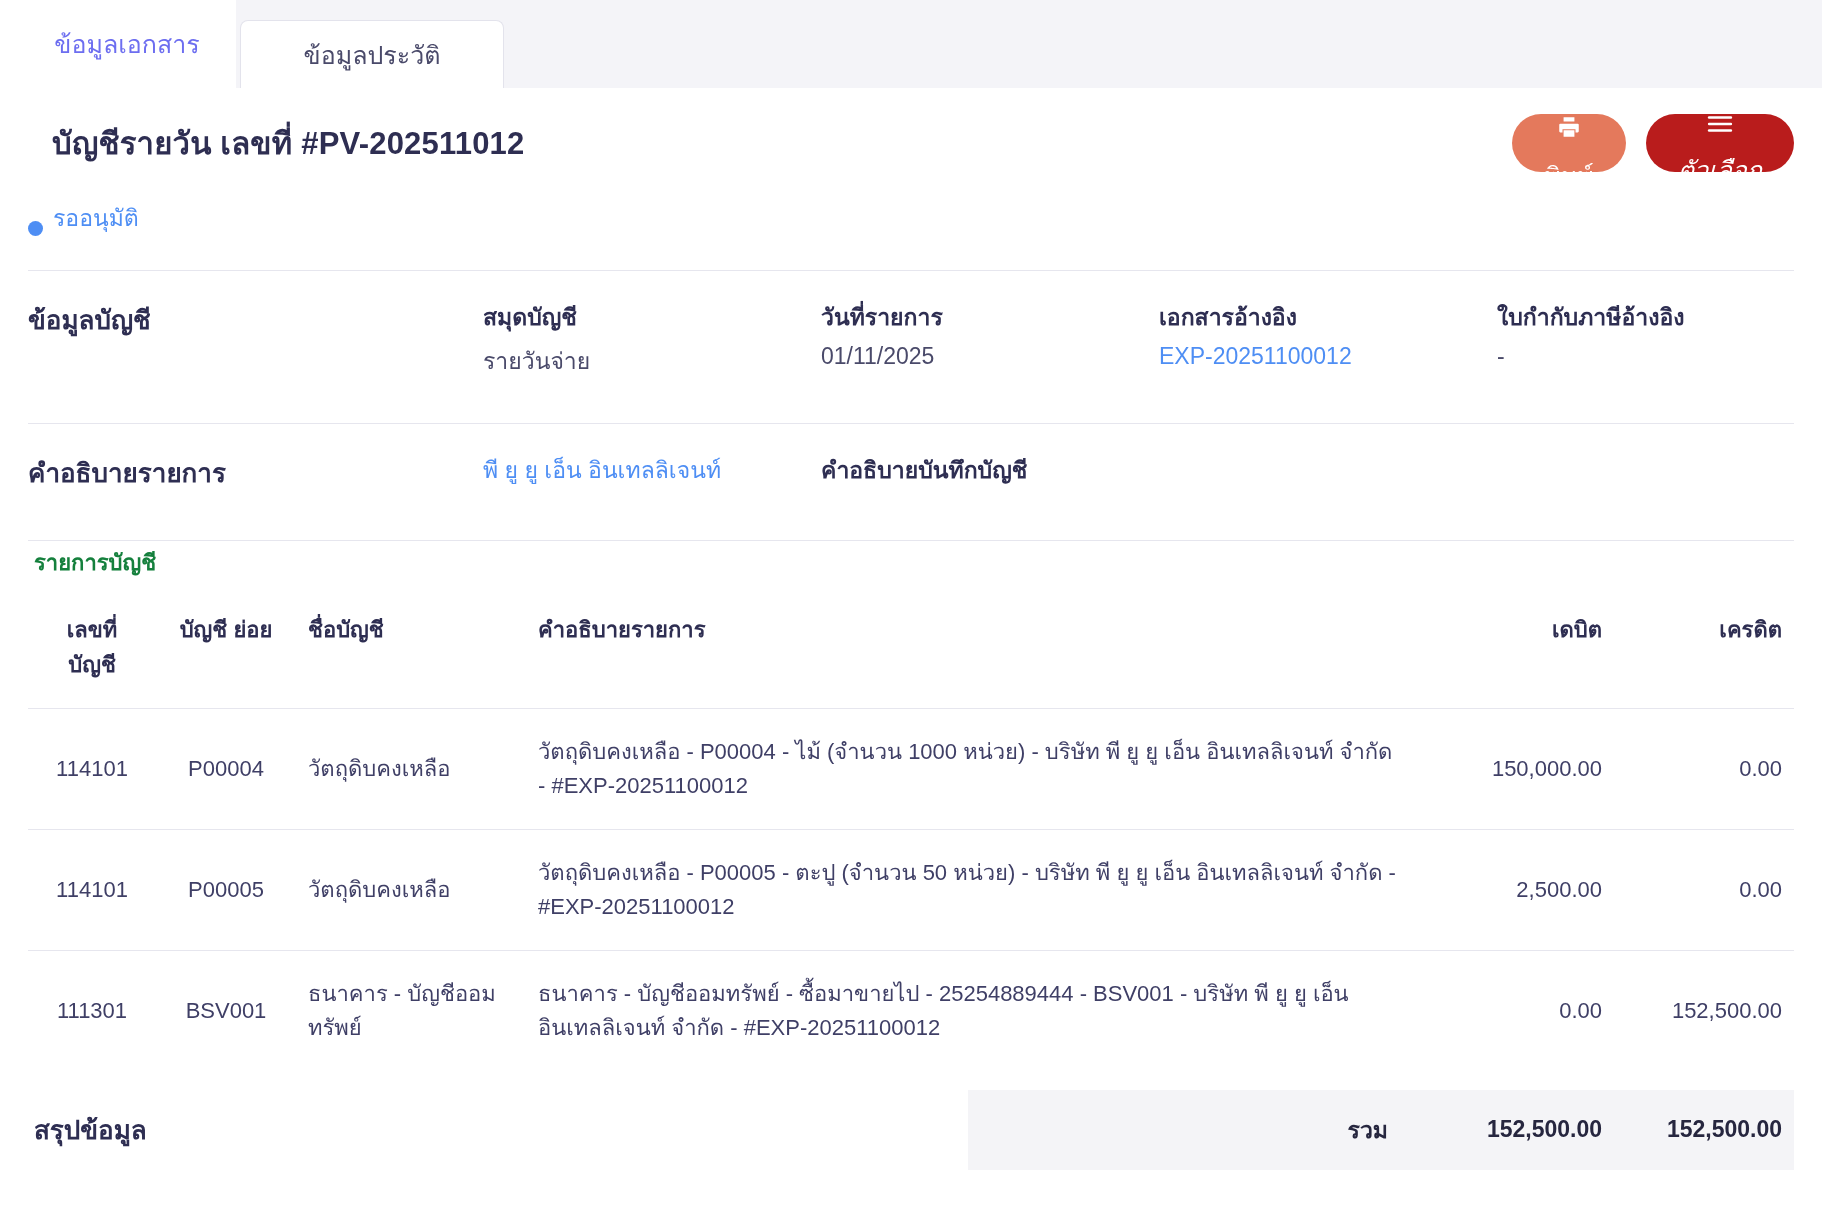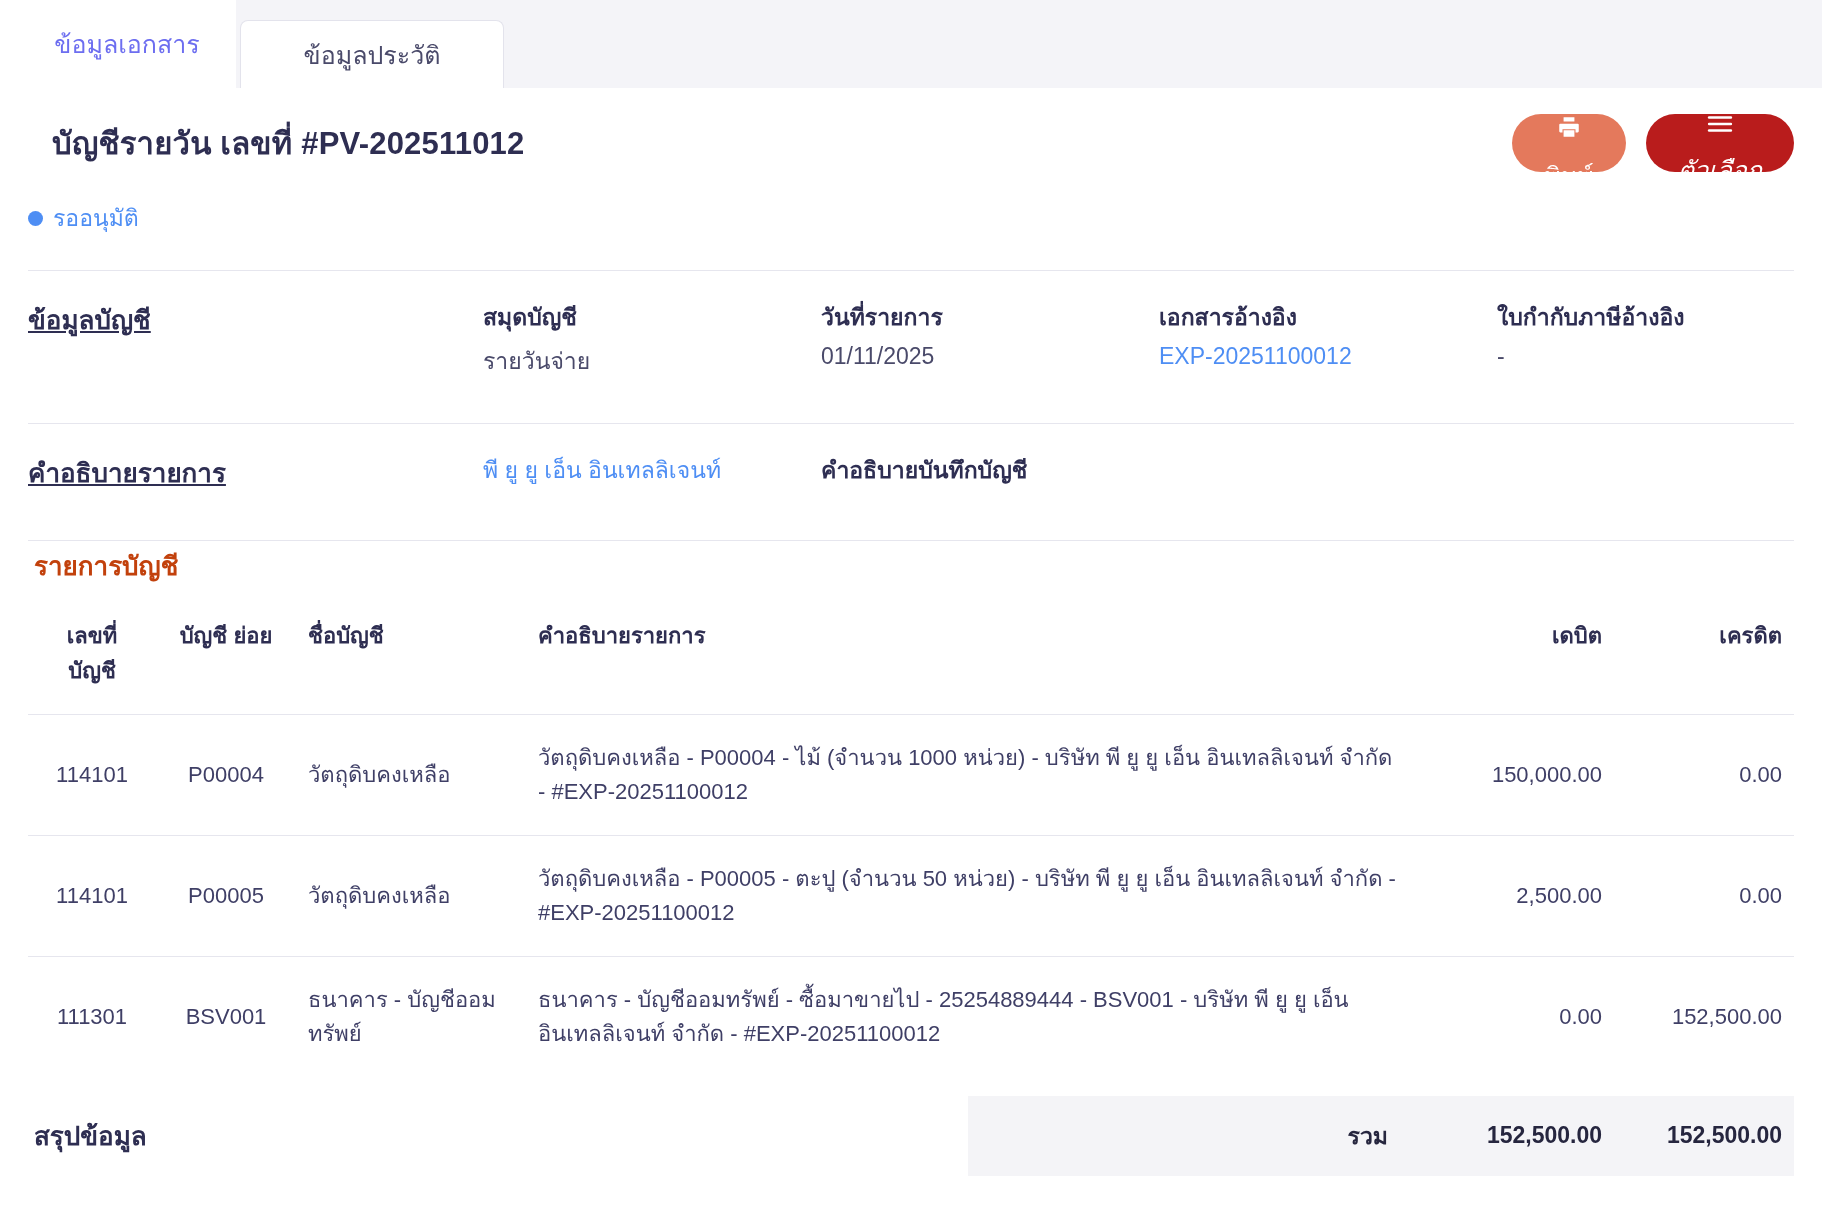--- a/index.html
+++ b/index.html
@@ -95,21 +95,21 @@
   }
   .btn-print  { background: #e4795c; }
   .btn-option { background: #b91c1c; font-style: italic; }
   .btn .lbl { flex: 1; text-align: center; padding: 0 6px; }
   .ico { display: inline-flex; align-items: center; }
   .caret { font-size: 17px; opacity: .95; }
 
   
   .status {
     display: flex;
-    align-items: center;
+    align-items: flex-end;
     gap: 10px;
     margin-top: 28px;
     font-size: 23px;
     color: #4e8ef4;
   }
   .dot {
     width: 15px; height: 15px;
     border-radius: 50%;
     background: #4e8ef4;
   }
@@ -121,21 +121,20 @@
     margin-top: 34px;
   }
   .info-row {
     display: flex;
     padding: 28px 0 44px 0;
   }
   .info-label-main {
     font-size: 26px;
     font-weight: bold;
     color: #2e2e52;
-    text-decoration: underline;
   }
   .field-label {
     font-size: 23px;
     font-weight: bold;
     color: #2e2e52;
     margin-bottom: 8px;
     white-space: nowrap;
   }
   .field-value {
     font-size: 23px;
@@ -147,23 +146,23 @@
   .c1 { width: 455px; }
   .c2 { width: 338px; }
   .c3 { width: 338px; }
   .c4 { width: 338px; }
   .c5 { flex: 1; }
 
   .wide-value { white-space: normal; }
 
   
   .section-title {
-    font-size: 26px;
-    font-weight: bold;
-    color: #c2410c;
+    font-size: 22px;
+    font-weight: bold;
+    color: #15803d;
     padding: 4px 0 22px 6px;
   }
   table.ledger {
     width: 100%;
     border-collapse: collapse;
   }
   table.ledger th {
     font-size: 22px;
     font-weight: bold;
     color: #2e2e52;

